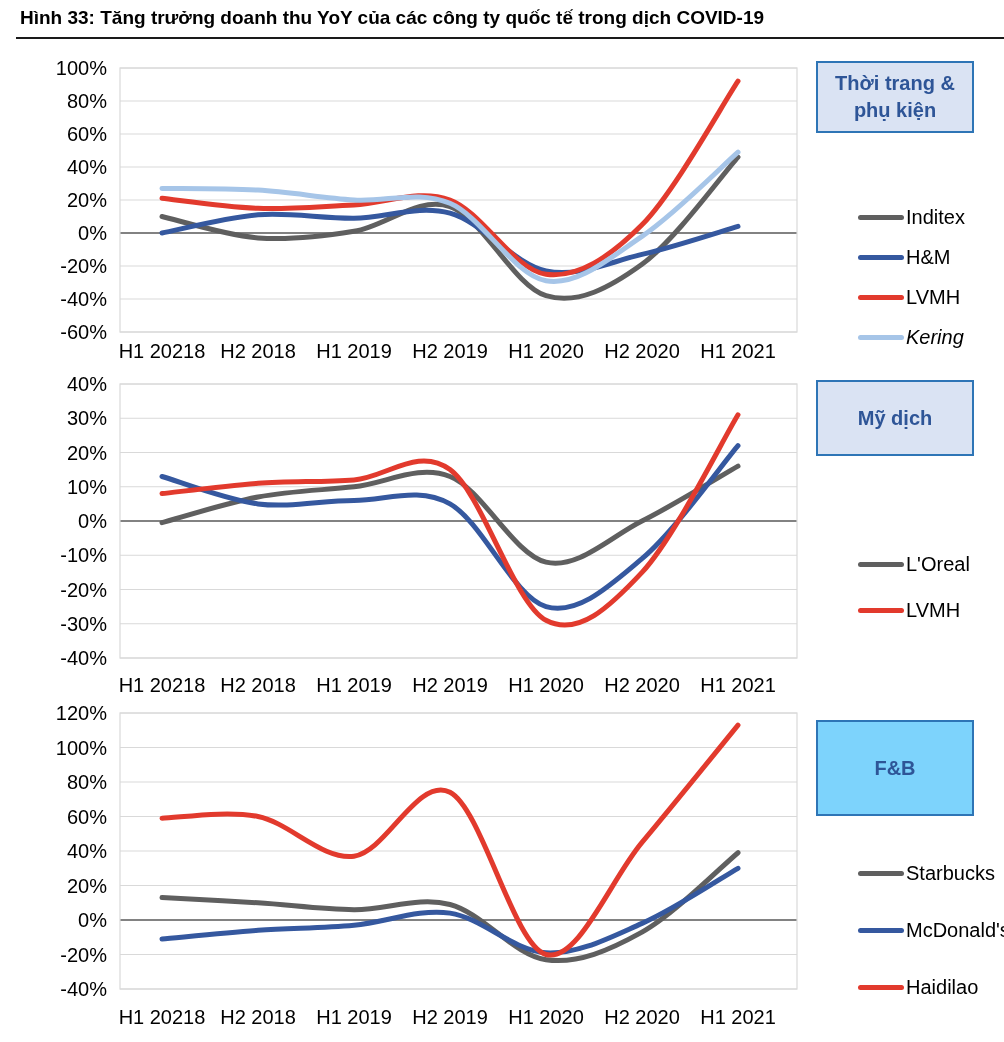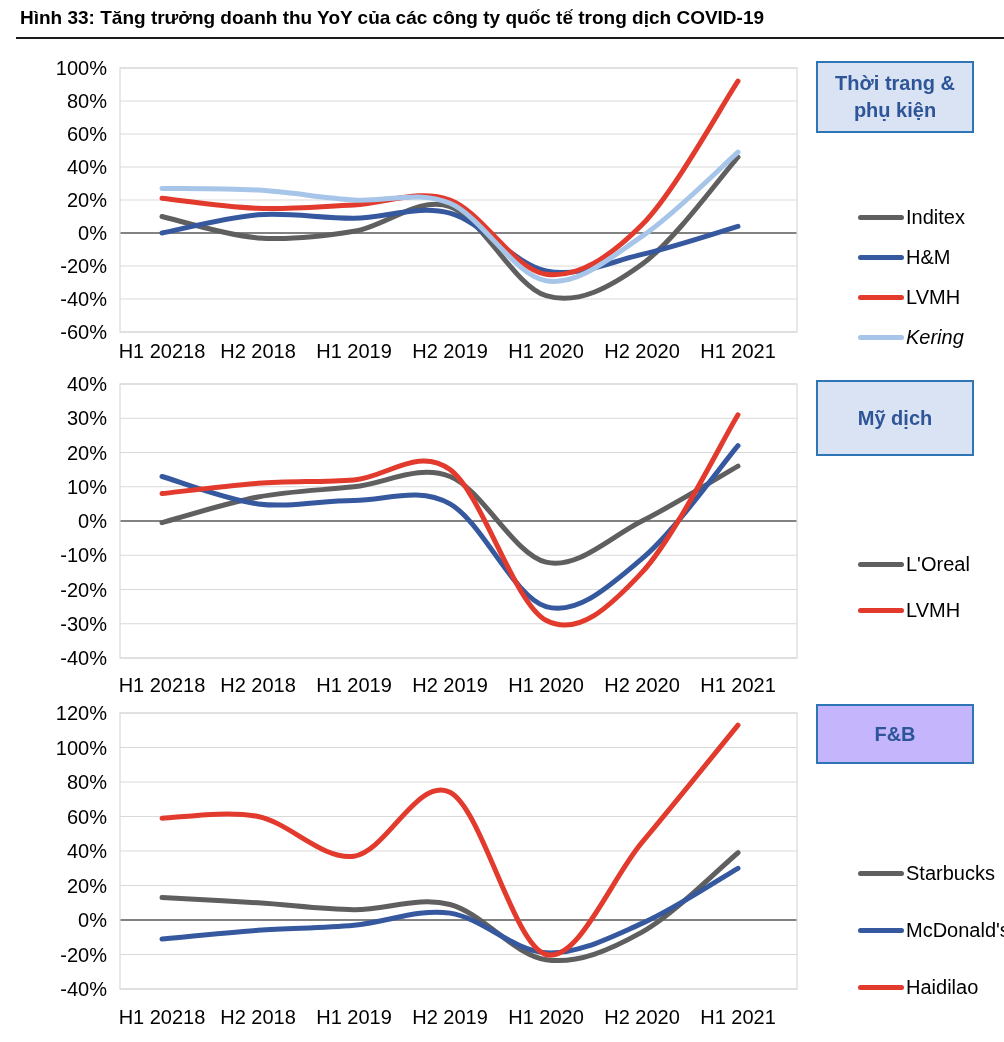--- a/index.html
+++ b/index.html
@@ -167,21 +167,21 @@
         <text x="246" y="324" text-anchor="middle" font-size="20" fill="#000000">H2 2018</text>
         <text x="342" y="324" text-anchor="middle" font-size="20" fill="#000000">H1 2019</text>
         <text x="438" y="324" text-anchor="middle" font-size="20" fill="#000000">H2 2019</text>
         <text x="534" y="324" text-anchor="middle" font-size="20" fill="#000000">H1 2020</text>
         <text x="630" y="324" text-anchor="middle" font-size="20" fill="#000000">H2 2020</text>
         <text x="726" y="324" text-anchor="middle" font-size="20" fill="#000000">H1 2021</text>
         <path d="M150,197.6C166.0,198.5 214.0,200.8 246,202.8C278.0,204.8 310.0,209.4 342,209.7C374.0,210.0 406.0,196.2 438,204.5C470.0,212.8 502.0,255.1 534,259.7C566.0,264.3 598.0,249.9 630,232.1C662.0,214.3 710.0,165.9 726,152.7" fill="none" stroke="#5f5f5f" stroke-width="5" stroke-linecap="round" stroke-linejoin="round"></path>
         <path d="M150,239C166.0,237.6 214.0,232.6 246,230.3C278.0,228.0 310.0,228.1 342,225.2C374.0,222.3 406.0,208.5 438,213.1C470.0,217.7 502.0,251.1 534,252.8C566.0,254.5 598.0,237.5 630,223.4C662.0,209.3 710.0,177.5 726,168.3" fill="none" stroke="#35589f" stroke-width="5" stroke-linecap="round" stroke-linejoin="round"></path>
         <path d="M150,118.2C166.0,117.9 214.0,110.2 246,116.5C278.0,122.8 310.0,160.2 342,156.2C374.0,152.2 406.0,75.9 438,92.3C470.0,108.7 502.0,246.2 534,254.5C566.0,262.9 598.0,180.6 630,142.4C662.0,104.2 710.0,44.7 726,25.1" fill="none" stroke="#e23a2d" stroke-width="5" stroke-linecap="round" stroke-linejoin="round"></path>
       </svg>
-      <div class="cat-box" style="top: 4px; height: 60px; background: #c4b5fd; border-color: rgb(46, 117, 182); color: rgb(46, 85, 151);">F&amp;B</div>
+      <div class="cat-box" style="top: 20px; height: 96px; background: #7dd3fc; border-color: rgb(46, 117, 182); color: rgb(46, 85, 151);">F&amp;B</div>
       <div class="legend" style="top: 145px;">
         <div class="legend-item" style="height: 57px;">
           <span class="legend-swatch" style="background: rgb(95, 95, 95);"></span>
           <span class="legend-label">Starbucks</span>
         </div>
         <div class="legend-item" style="height: 57px;">
           <span class="legend-swatch" style="background: rgb(53, 88, 159);"></span>
           <span class="legend-label">McDonald's</span>
         </div>
         <div class="legend-item" style="height: 57px;">

